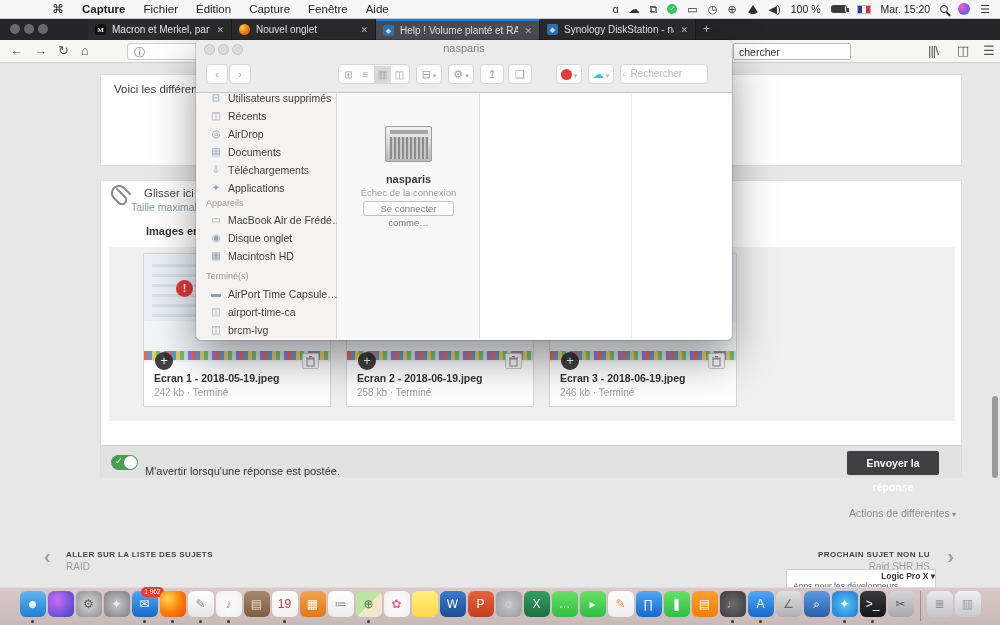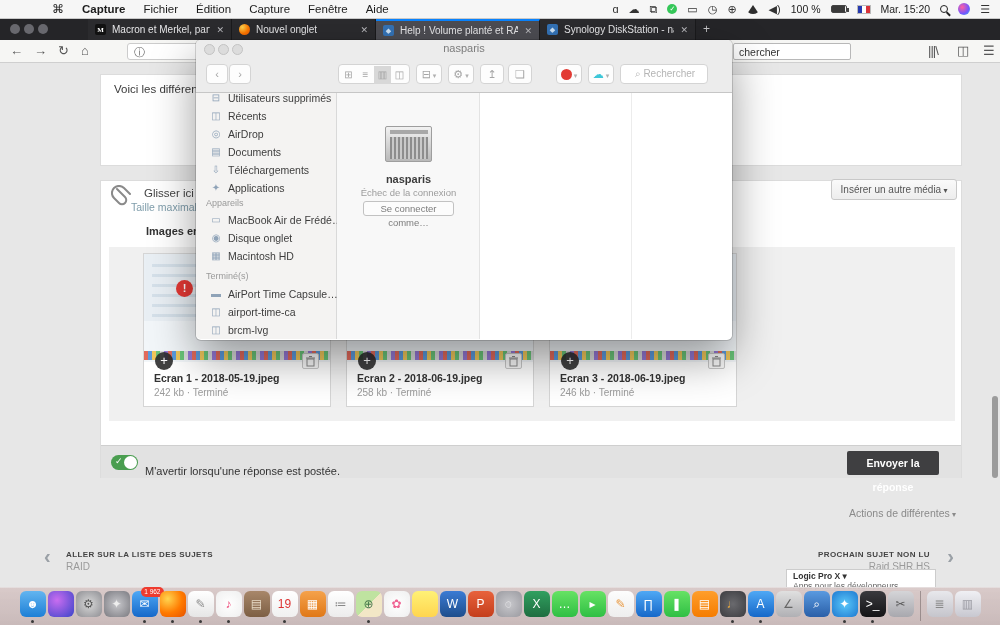--- a/index.html
+++ b/index.html
@@ -99,21 +99,21 @@
   #f-titlebar .tlight { position:absolute; width:11px; height:11px; border-radius:50%; top:4px; background:#dcdcdc; border:1px solid #c3c3c3; }
   #f-toolbar { position:absolute; left:0; top:17px; width:100%; height:36px; background:#ececec; border-bottom:1px solid #c6c6c6; }
   .fbtn { position:absolute; top:7px; height:20px; background:#fdfdfd; border:1px solid #d4d4d4; border-radius:4px;
           color:#a5a5a5; font-size:11px; text-align:center; line-height:18px; }
   .seg { display:inline-block; width:17px; height:18px; line-height:18px; font-size:10px; color:#a5a5a5; }
   .seg.on { background:#d8d8d8; }
   .caret::after { content:" ▾"; font-size:7px; color:#b0b0b0; }
   .reddot { display:inline-block; width:11px; height:11px; border-radius:50%; background:#e23b34; vertical-align:-2px; }
   .cloudg { color:#3ec7d8 !important; }
   #f-search { position:absolute; left:424px; top:7px; width:88px; height:20px; background:#fff; border:1px solid #d4d4d4;
-              border-radius:4px; font-size:10px; color:#b5b5b5; line-height:18px; padding-left:14px; }
+              border-radius:4px; font-size:10px; color:#b5b5b5; line-height:18px; padding-left:1px; }
   #f-body { position:absolute; left:0; top:53px; width:100%; height:246px; border-radius:0 0 5px 5px; overflow:hidden; }
   #f-sidebar { position:absolute; left:0; top:0; width:141px; height:100%; background:#f4f3f2; border-right:1px solid #d9d9d9; }
   .srow { position:absolute; left:0; width:141px; height:17px; display:flex; align-items:center; gap:6px; padding-left:14px;
           font-size:10.5px; color:#3d3d3d; white-space:nowrap; }
   .srow .ic { color:#8fa3b8; font-size:10px; width:12px; text-align:center; flex:0 0 auto; }
   .shead { position:absolute; left:10px; font-size:9px; color:#9a9a9a; }
   #f-main { position:absolute; left:141px; top:0; width:395px; height:100%; background:#fff; }
   #f-col1 { position:absolute; left:0; top:0; width:143px; height:100%; background:#f8f8f8; border-right:1px solid #e3e3e3; }
   #f-col2div { position:absolute; left:294px; top:0; width:1px; height:100%; background:#ececec; }
   .server-icon { position:absolute; left:48px; top:33px; width:47px; height:36px;
@@ -121,21 +121,21 @@
   .server-icon::before { content:""; position:absolute; left:4px; top:10px; width:38px; height:22px;
                  background:repeating-linear-gradient(90deg,#8d8d8d 0 2px,#c9c9c9 2px 4px); }
   .server-icon::after { content:""; position:absolute; left:4px; top:3px; width:38px; height:4px; background:#a8a8a8; }
   #srv-name { position:absolute; left:0; top:80px; width:143px; text-align:center; font-size:11px; font-weight:bold; color:#3c3c3c; }
   #srv-status { position:absolute; left:0; top:94px; width:143px; text-align:center; font-size:9.5px; color:#9c9c9c; }
   #connect-btn { position:absolute; left:26px; top:108px; width:91px; height:15px; background:#fcfcfc; border:1px solid #c2c2c2;
                  border-radius:3px; font-size:9.5px; color:#7c7c7c; text-align:center; line-height:14px; }
 
   
   #peek { position:absolute; left:786px; top:569px; width:150px; height:22px; background:#fff; border:1px solid #ccc; overflow:hidden; z-index:4; }
-  #peek .l1 { font-size:8.5px; color:#333; padding:1px 0 0 6px; font-weight:bold; }
+  #peek .l1 { font-size:8.5px; color:#333; padding:1px 0 0 0; font-weight:bold;text-align:right; }
   #peek .l2 { font-size:8.5px; color:#666; padding-left:6px; }
   #dock { position:absolute; left:0; top:587px; width:1000px; height:38px; z-index:20;
           background:linear-gradient(rgba(216,200,199,.93), rgba(199,183,183,.95)); border-top:1px solid rgba(255,255,255,.5);
           display:flex; align-items:flex-start; justify-content:center; gap:2px; padding-top:3px; }
   .dicon { position:relative; width:26px; height:26px; border-radius:6px; display:flex; align-items:center; justify-content:center;
            font-size:12px; flex:0 0 auto; }
   .dicon span.g { line-height:1; }
   .ddiv { width:1px; height:30px; background:rgba(90,80,80,.45); margin:0 4px; flex:0 0 auto; }
   .ddot { position:absolute; left:11px; bottom:-6px; width:3px; height:3px; border-radius:50%; background:#3a3a3a; }
   .dbadge { position:absolute; right:-6px; top:-4px; background:#ee3b2f; color:#fff; font-size:6.5px; border-radius:7px;
@@ -221,21 +221,20 @@
     <div class="card" id="intro-card">
       <div class="txt">Voici les différentes</div>
     </div>
 
     <div class="card" id="attach-card">
       <svg class="clip-svg" width="22" height="26" viewBox="0 0 22 26">
         <path d="M6 4 L14 12 A4 4 0 0 1 8 18 L3 13 A7 7 0 0 1 13 3 L19 9" fill="none" stroke="#8a8a8a" stroke-width="2" stroke-linecap="round"></path>
       </svg>
       <span id="attach-hint">Glisser ici les</span>
       <span id="attach-limit">Taille maximal</span>
-      <div id="insert-media">Insérer un autre média</div>
       <div id="images-header">Images envo</div>
 
       <div id="dropzone">
         <div class="upcard" style="left:34px">
           <div class="thumb">
             <div class="lines"></div>
             <div class="errbadge">!</div>
             <div class="minidock"></div>
           </div>
           <div class="plusbtn">+</div>

